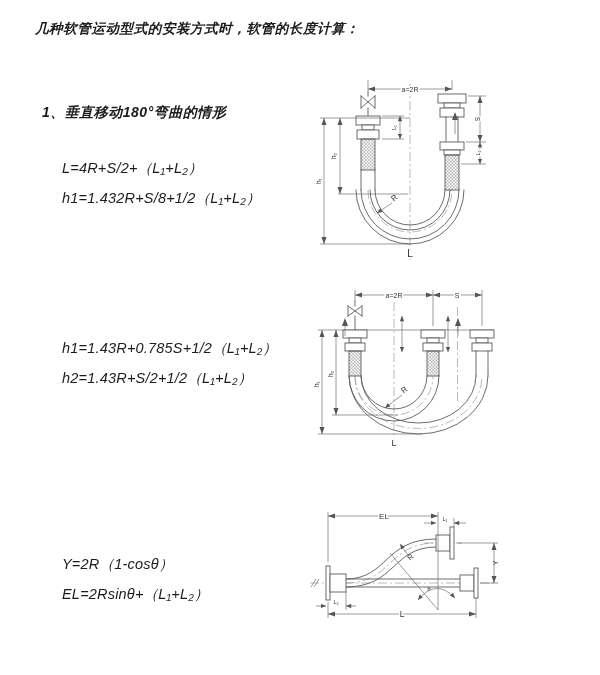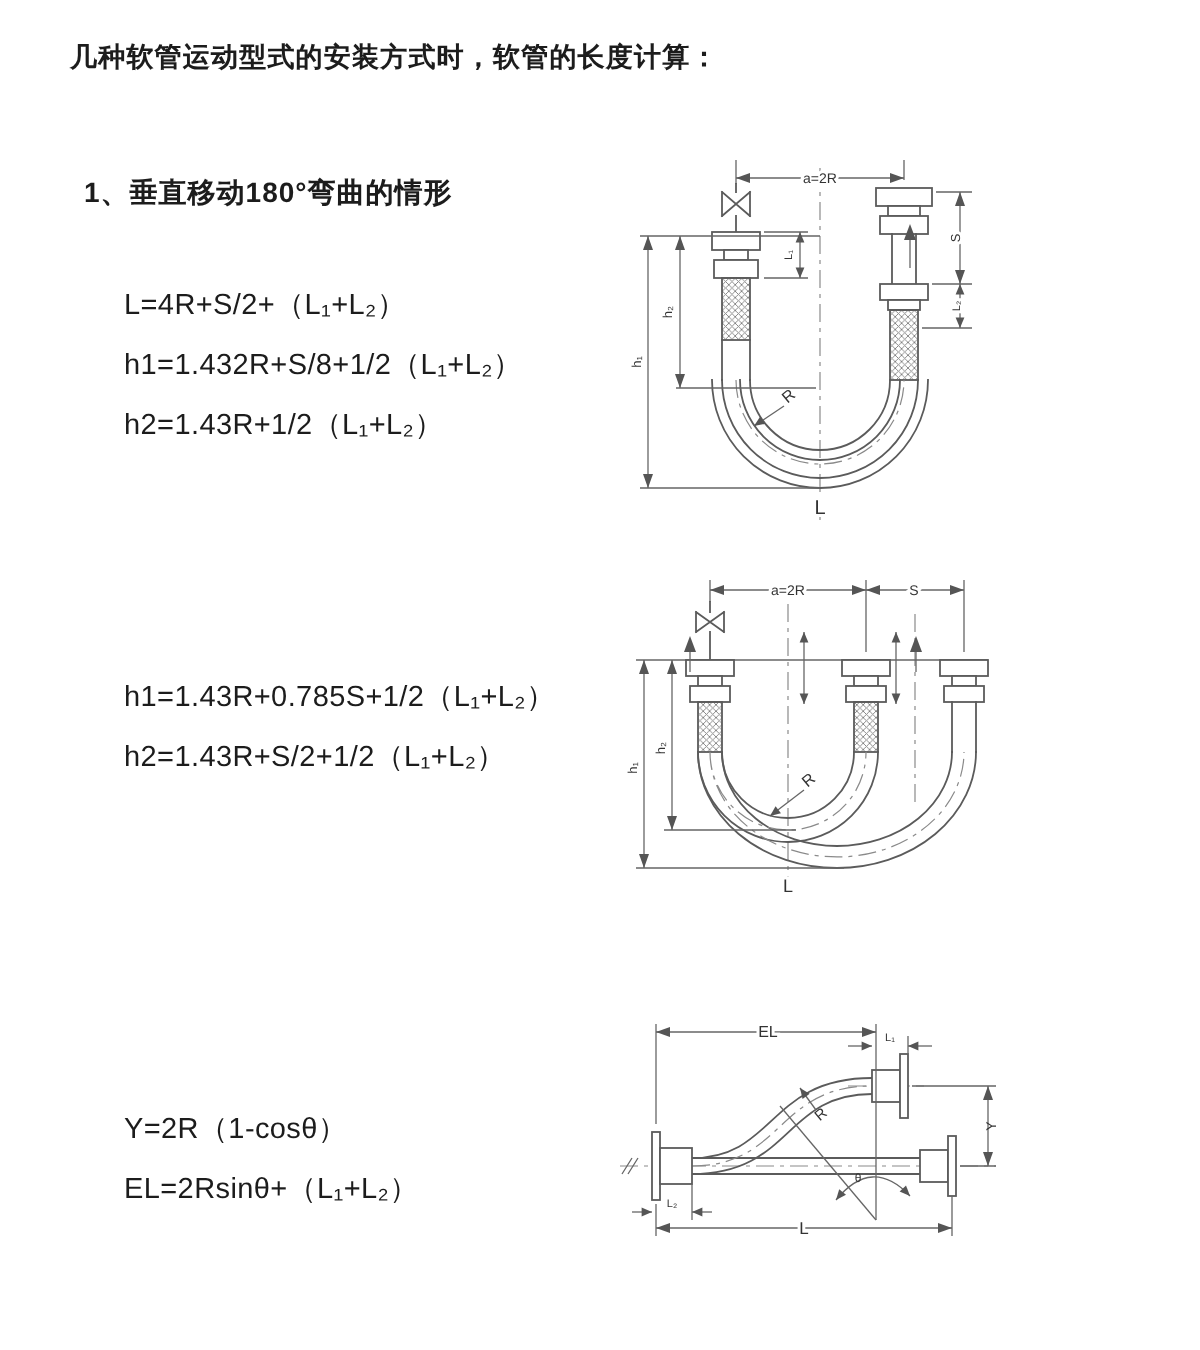--- a/index.html
+++ b/index.html
@@ -1,46 +1,45 @@
 <!DOCTYPE html>
 <html><head>
 <meta charset="utf-8">
 <style>
   html,body{margin:0;padding:0;}
   body{
     width:600px;height:675px;background:#ffffff;position:relative;overflow:hidden;
     font-family:"Liberation Sans","DejaVu Sans",sans-serif;color:#1c1c1c;
   }
-  .abs{position:absolute;}
+  .abs{position:absolute;font-style:italic;}
   .doc-title{font-weight:bold;font-size:13.5px;letter-spacing:0.6px;}
   .sec-heading{font-weight:bold;font-size:14px;letter-spacing:0.5px;margin:0 0 17px 0;}
   .formulas{margin-left:20px;margin-top:37px;}
   .formula{font-size:14.5px;height:30px;letter-spacing:0.2px;}
   svg.diagram{position:absolute;overflow:visible;}
   svg text{font-family:"Liberation Sans","DejaVu Sans",sans-serif;fill:#333;}
   .dw{stroke:#5b5b5b;stroke-width:0.9;fill:none;stroke-linecap:square;}
   .dim{stroke:#666;stroke-width:0.65;fill:none;}
   .cl{stroke:#8a8a8a;stroke-width:0.6;fill:none;stroke-dasharray:9 3 2 3;}
   .fit{fill:#ffffff;stroke:#5b5b5b;stroke-width:0.9;}
   .braid{fill:url(#hatch);stroke:#5b5b5b;stroke-width:0.9;}
   .lblmask{paint-order:stroke;stroke:#ffffff;stroke-width:3px;}
 </style>
 </head>
 <body>
 
 <div>
 
   <div class="abs doc-title" style="left:35px;top:20px;">几种软管运动型式的安装方式时，软管的长度计算：</div>
 
-  <div class="abs" style="left:42px;top:88px;">
+  <div class="abs" style="left:42px;top:104px;">
     <div class="sec-heading">1、垂直移动180°弯曲的情形</div>
     <div class="formulas">
       <div class="formula">L=4R+S/2+（L₁+L₂）</div>
       <div class="formula">h1=1.432R+S/8+1/2（L₁+L₂）</div>
-      <div class="formula">h2=1.43R+1/2（L₁+L₂）</div>
     </div>
   </div>
 
   <div class="abs" style="left:42px;top:302px;">
     <div class="formulas">
       <div class="formula">h1=1.43R+0.785S+1/2（L₁+L₂）</div>
       <div class="formula">h2=1.43R+S/2+1/2（L₁+L₂）</div>
     </div>
   </div>
 

